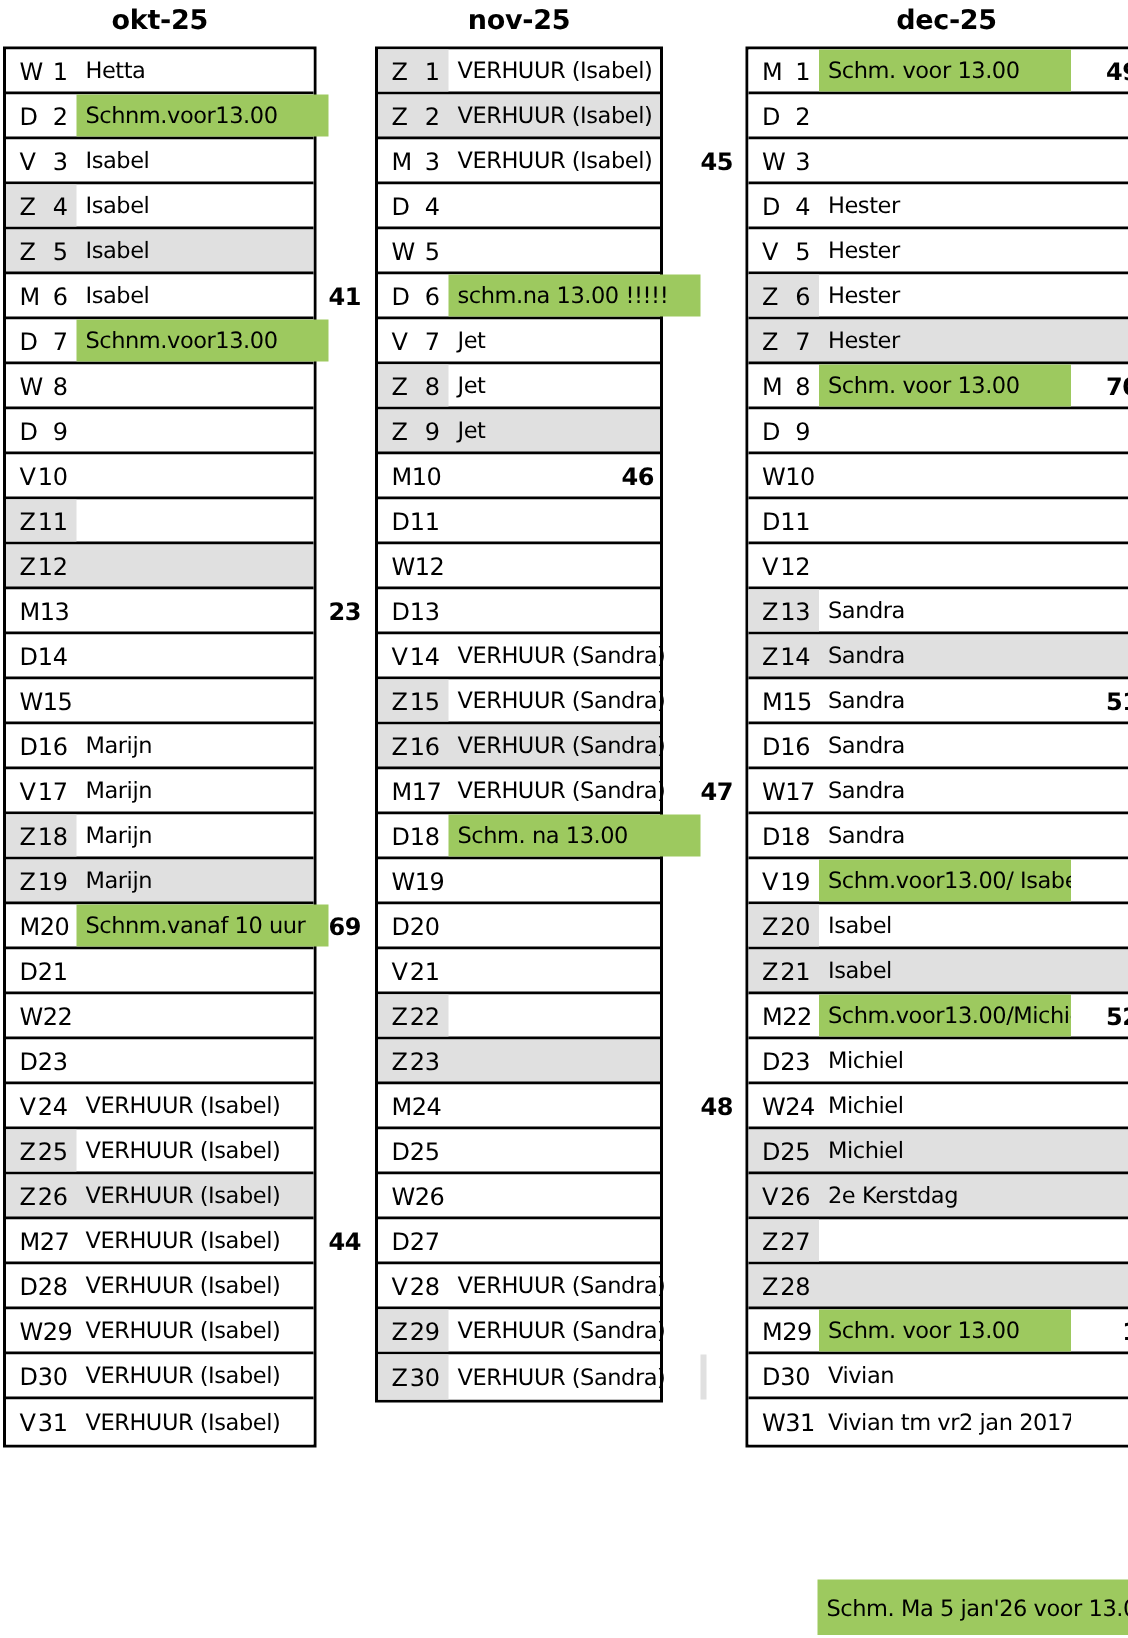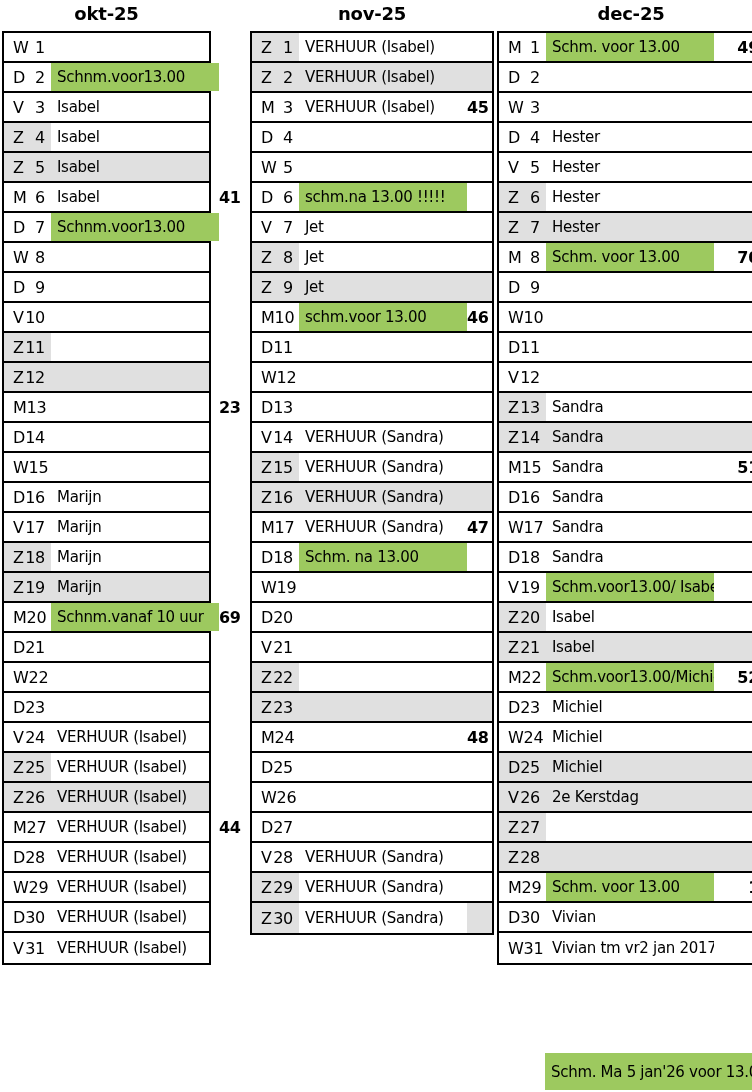--- a/index.html
+++ b/index.html
@@ -7,21 +7,21 @@
     --weekend:#E0E0E0;
     --border:#000000;
     --text:#000000;
   }
   *{margin:0;padding:0;box-sizing:border-box;}
   html,body{background:#fff;}
   body{font-family:"DejaVu Sans","Liberation Sans",sans-serif;color:var(--text);}
   .canvas{position:relative;width:752px;height:1092px;background:#fff;overflow:hidden;}
   .month{position:absolute;top:0;}
   .m0{left:2px;width:209px;}
-  .m1{left:250px;width:244px;}
+  .m1{left:250px;width:192px;}
   .m2{left:497px;width:268px;}
   .month-title{height:31px;text-align:center;font-weight:bold;font-size:18px;line-height:28px;letter-spacing:-0.2px;}
   .rows{border:2px solid var(--border);background:#fff;}
   .row{display:flex;height:30px;border-bottom:2px solid var(--border);background:#fff;align-items:stretch;}
   .row:last-child{border-bottom:none;}
   .row-gray{background:var(--weekend);}
   .day{width:47px;flex:0 0 47px;display:flex;justify-content:space-between;align-items:center;
        padding:0 6px 0 9px;font-size:16px;letter-spacing:-0.3px;}
   .day-gray{background:var(--weekend);}
   .txt{width:168px;flex:0 0 168px;display:flex;align-items:center;padding-left:6px;
@@ -40,20 +40,21 @@
 <div class="canvas">
 
   <div class="month m0">
     <div class="month-title">okt-25</div>
     <div class="rows">
         <div class="row">
           <div class="day">
             <span class="dl">W</span>
             <span class="dn">1</span>
           </div>
+          <div class="txt">Hetta</div>
           <div class="week"></div>
         </div>
         <div class="row">
           <div class="day">
             <span class="dl">D</span>
             <span class="dn">2</span>
           </div>
           <div class="txt green">Schnm.voor13.00</div>
           <div class="week"></div>
         </div>
@@ -365,21 +366,20 @@
             <span class="dn">9</span>
           </div>
           <div class="txt">Jet</div>
           <div class="week"></div>
         </div>
         <div class="row">
           <div class="day">
             <span class="dl">M</span>
             <span class="dn">10</span>
           </div>
-          <div class="txt green">schm.voor 13.00</div>
           <div class="week">46</div>
         </div>
         <div class="row">
           <div class="day">
             <span class="dl">D</span>
             <span class="dn">11</span>
           </div>
           <div class="txt"></div>
           <div class="week"></div>
         </div>

